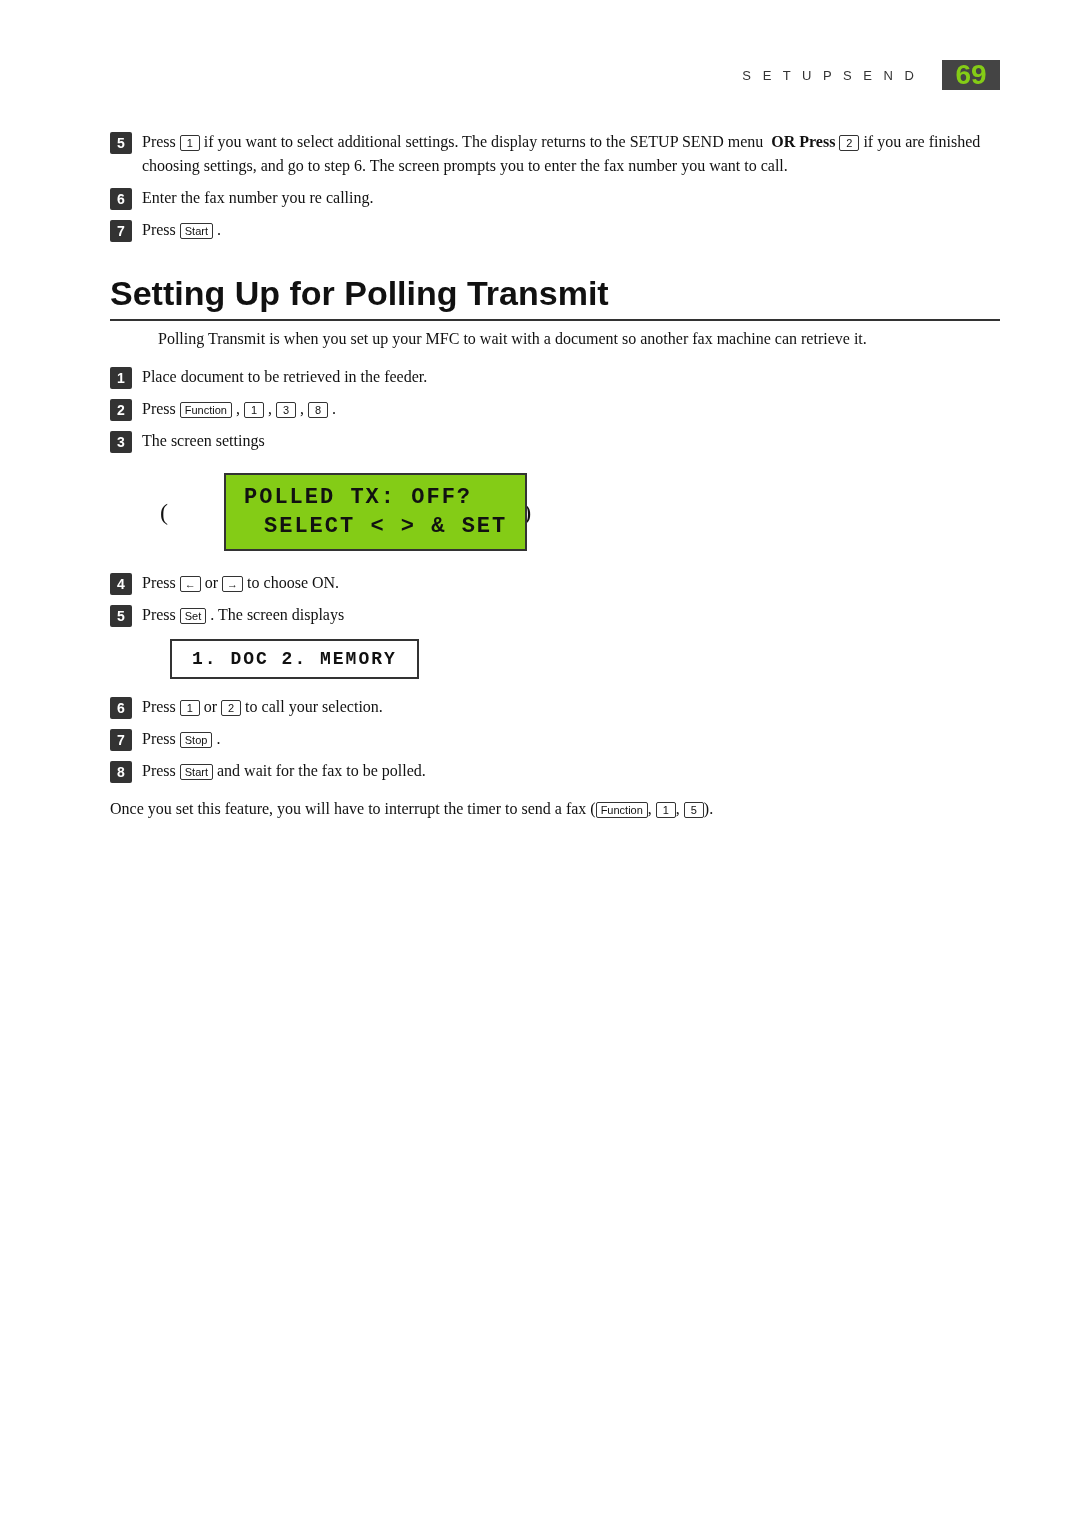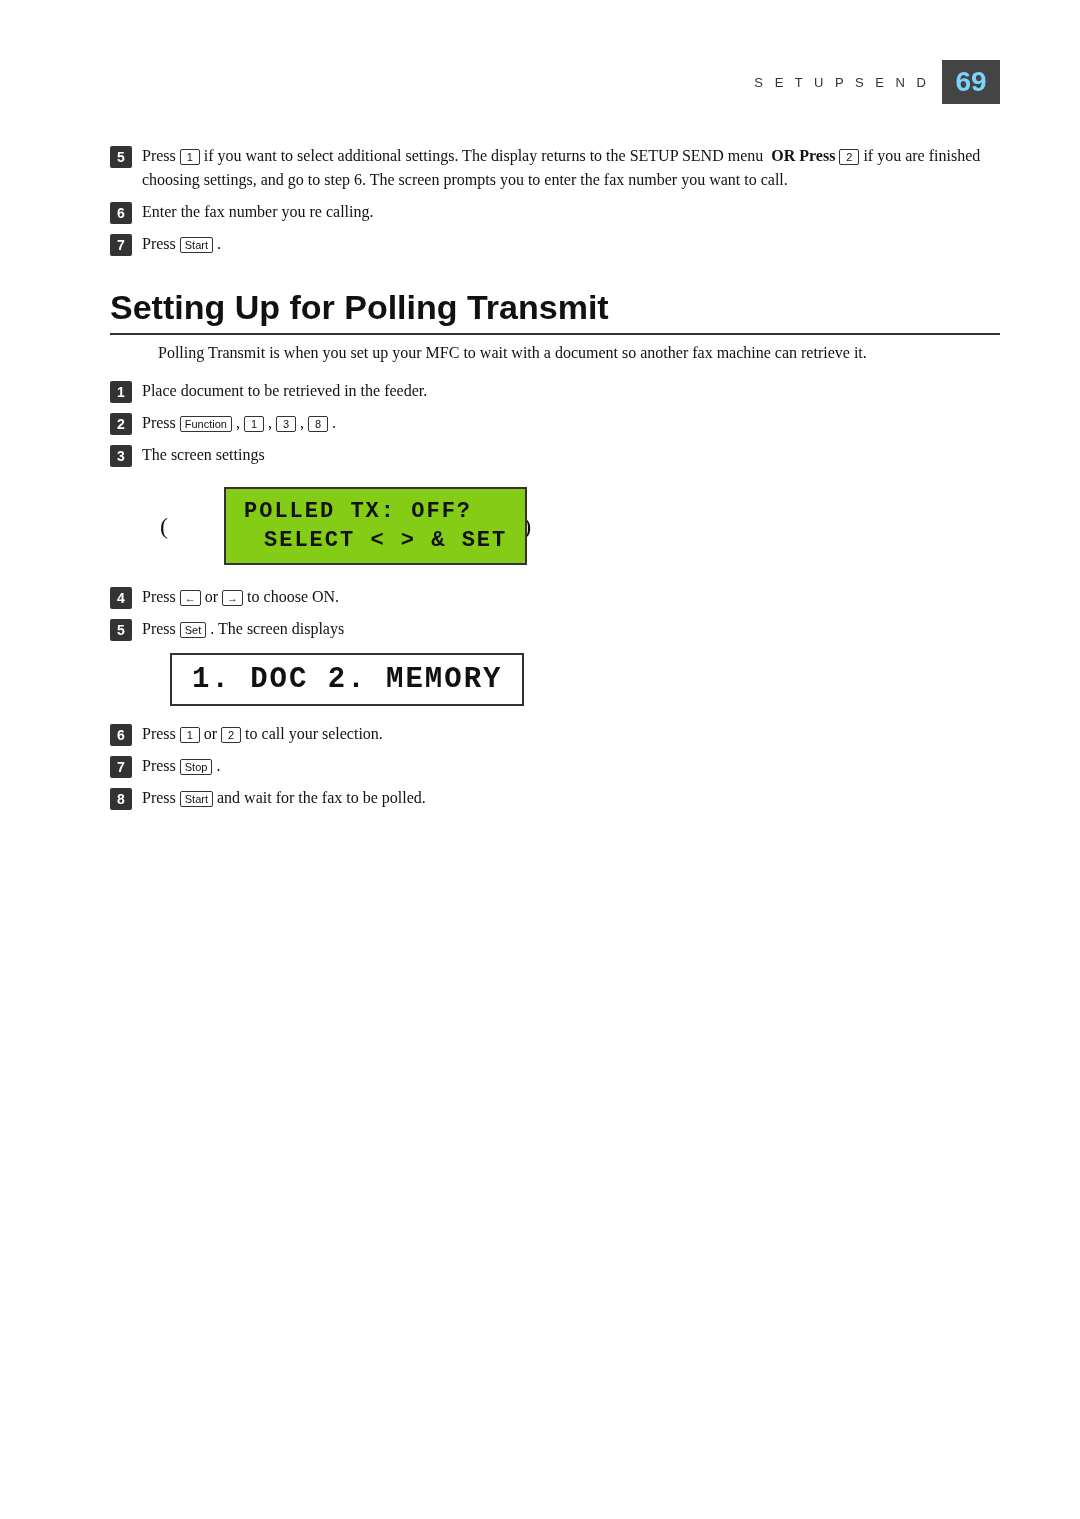--- a/index.html
+++ b/index.html
@@ -21,38 +21,38 @@
     .header {
       display: flex;
       justify-content: flex-end;
       align-items: center;
       margin-bottom: 40px;
       border-bottom: none;
     }
     .header-right {
       display: flex;
       align-items: center;
-      gap: 0;
+      gap: 12px;
       justify-content: space-between;
     }
     .header-text {
       font-family: Arial, sans-serif;
       font-size: 13px;
       letter-spacing: 4px;
       color: #333;
       margin-right: 12px;
     }
     .page-number-box {
       background: #444;
-      color: #7dd3fc;
+      color: #84cc16;
       font-size: 28px;
       font-weight: bold;
       font-family: Arial, sans-serif;
       width: 58px;
-      height: 44px;
+      height: 30px;
       display: flex;
       align-items: center;
       justify-content: center;
     }
 
     
     .step-block {
       display: flex;
       align-items: flex-start;
       margin-bottom: 10px;
@@ -150,21 +150,21 @@
     .lcd-arrow-right {
       font-size: 24px;
       margin-left: -4px;
     }
 
     
     .lcd-single {
       border: 2px solid #333;
       background: #fff;
       font-family: 'Courier New', Courier, monospace;
-      font-size: 29px;
+      font-size: 18px;
       font-weight: bold;
       display: inline-block;
       padding: 8px 20px;
       margin: 8px 0 8px 60px;
       letter-spacing: 2px;
     }
 
     .step5-block {
       margin-bottom: 8px;
     }
@@ -312,14 +312,17 @@
     <span class="step-number-dark">8</span>
     <div class="step-content">
       <span>Press</span>
       <span> </span>
       <span class="key key-small">Start</span>
       <span> </span>
       <span>and wait for the fax to be polled.</span>
     </div>
   </div>
 
+  <p class="once-text">
+    <span>Once you set this feature, you will have to interrupt the timer to send a fax (</span><span class="key key-small">Function</span><span>,</span> <span class="key key-small">1</span><span>,</span> <span class="key key-small">5</span><span>).</span>
+  </p>
 
 </div>
 
 </body></html>

